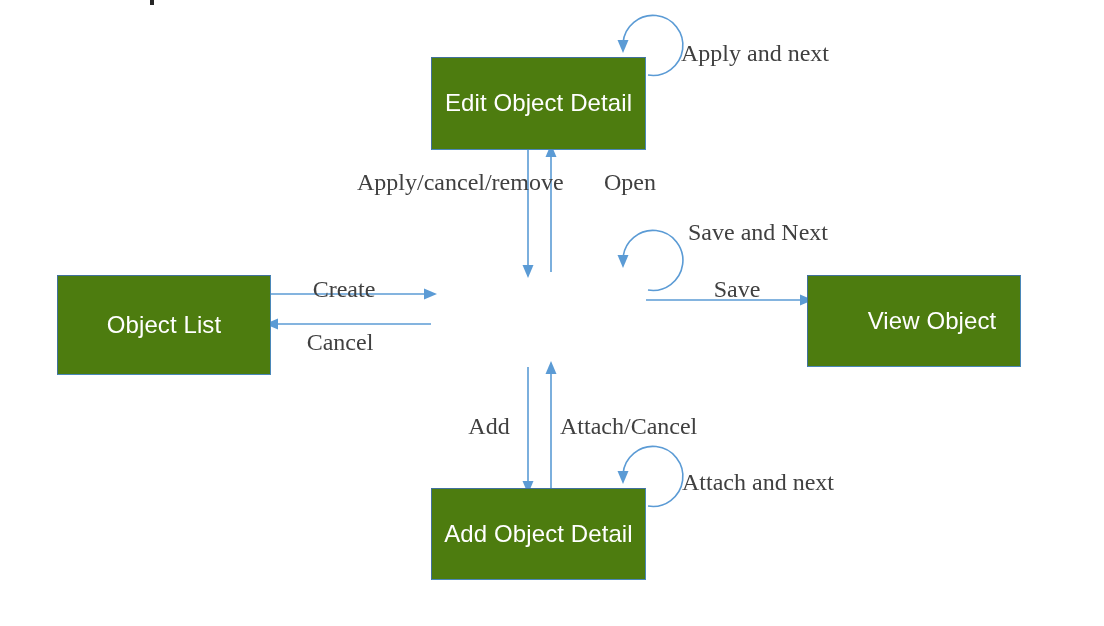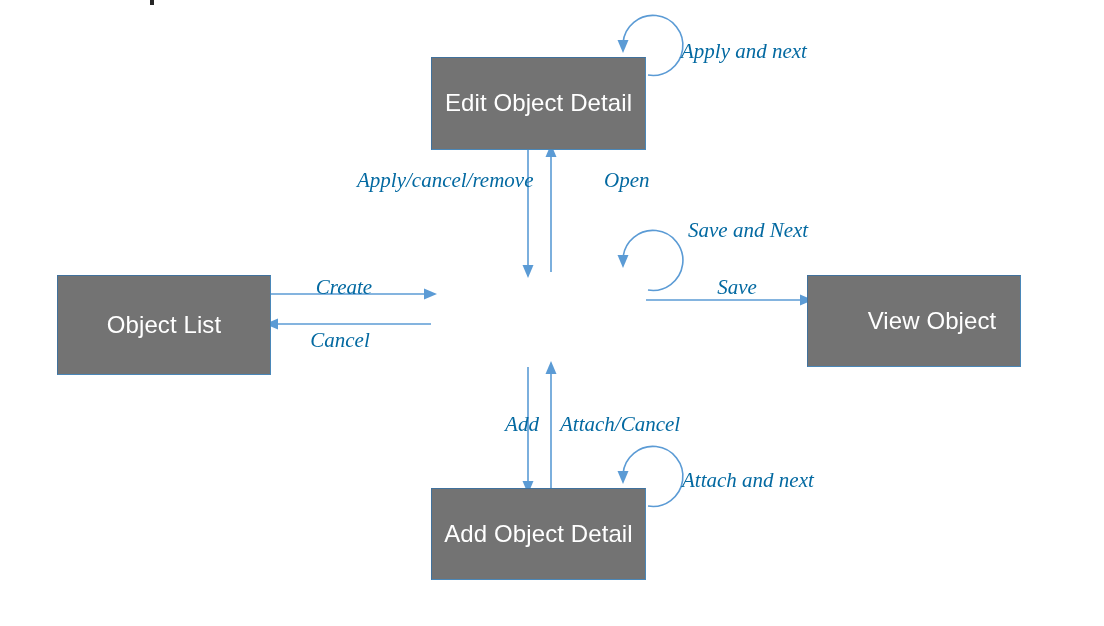--- a/index.html
+++ b/index.html
@@ -14,21 +14,21 @@
   #canvas {
     position: relative;
     width: 1104px;
     height: 626px;
     background: #ffffff;
     overflow: hidden;
   }
   .node {
     position: absolute;
     box-sizing: border-box;
-    background: #737373;
+    background: #4d7c0f;
     border-top: 1px solid #41719C;
     border-left: 1px solid #41719C;
     border-right: 1px solid #4A87B8;
     border-bottom: 1px solid #4A87B8;
     display: flex;
     align-items: center;
     justify-content: center;
     z-index: 3;
   }
   .node .node-label {
@@ -37,23 +37,22 @@
     font-size: 24px;
     font-weight: 400;
     letter-spacing: 0.1px;
     line-height: 1.1;
     text-align: center;
     white-space: nowrap;
   }
   .edge-label {
     position: absolute;
     font-family: "Liberation Serif", "Liberation Sans", serif;
-    font-style: italic;
-    font-size: 21px;
-    color: #0369a1;
+    font-size: 24px;
+    color: #404040;
     white-space: nowrap;
     line-height: 1;
     z-index: 4;
   }
   .edge-label.center {
     transform: translateX(-50%);
   }
   svg.edges {
     position: absolute;
     left: 0;
@@ -158,21 +157,21 @@
   <div class="edge-label center" style="left:344px; top:277px;">Create</div>
 
   <div class="edge-label center" style="left:340px; top:330px;">Cancel</div>
 
   <div class="edge-label center" style="left:737px; top:277px;">Save</div>
 
   <div class="edge-label" style="left:562px; top:170px;margin-left:42px;">Open</div>
 
   <div class="edge-label" style="left:357px; top:170px;">Apply/cancel/remove</div>
 
-  <div class="edge-label center" style="left:489px; top:414px;margin-left:33px;">Add</div>
+  <div class="edge-label center" style="left:489px; top:414px;">Add</div>
 
   <div class="edge-label" style="left:560px; top:414px;">Attach/Cancel</div>
 
   <div class="edge-label" style="left:681px; top:41px;">Apply and next</div>
 
   <div class="edge-label" style="left:680px; top:220px;margin-left:8px;">Save and Next</div>
 
   <div class="edge-label" style="left:682px; top:470px;">Attach and next</div>
 
 </div>

